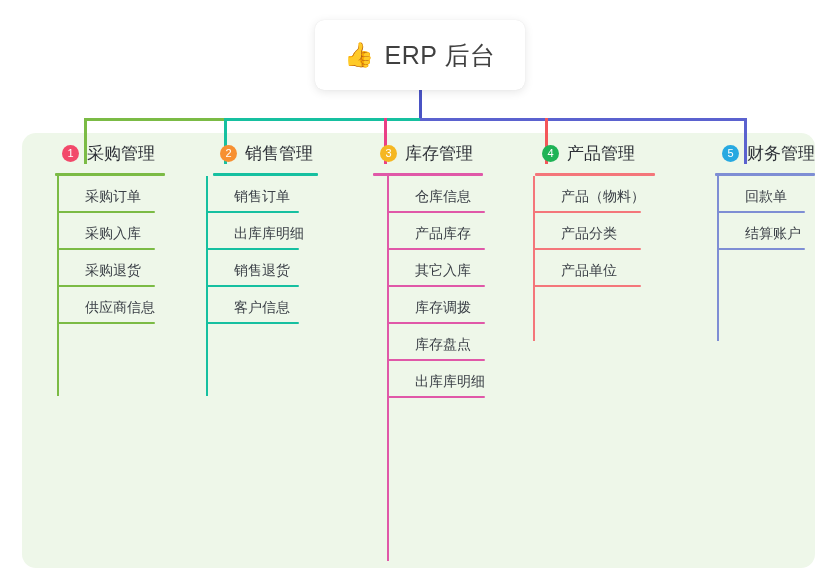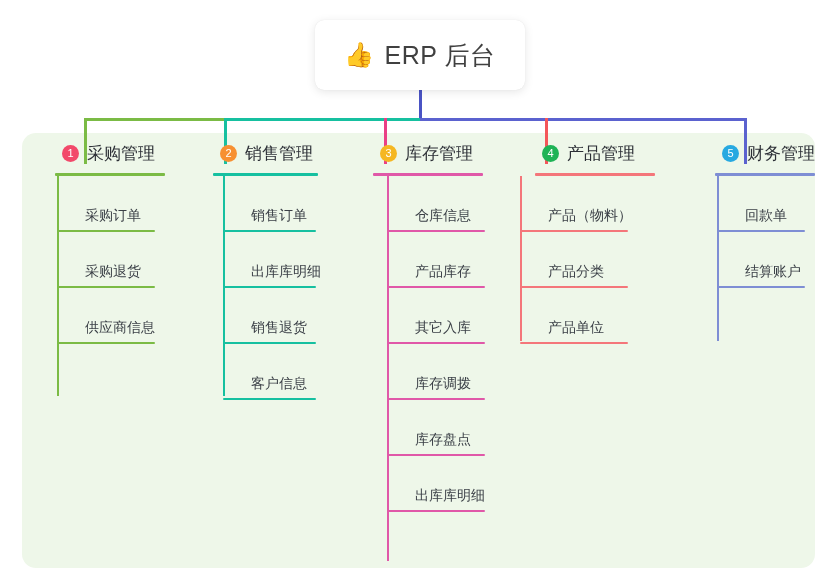--- a/index.html
+++ b/index.html
@@ -105,21 +105,21 @@
     margin-top: 0;
   }
   .leaf-spine {
     position: absolute;
     left: 0px;
     top: 0;
     width: 2px;
   }
   .leaf {
     position: relative;
-    height: 56px;
+    height: 37px;
     box-sizing: border-box;
   }
   .leaf-label {
     position: absolute;
     left: 28px;
     bottom: 7px;
     font-size: 14px;
     color: #3a3f46;
     white-space: nowrap;
   }
@@ -163,36 +163,40 @@
         <span class="col-title">采购管理</span>
       </div>
       <div class="head-rule" style="background: rgb(123, 187, 69); width: 110px; margin-left: 15px;"></div>
       <div class="leaf-list" style="margin-left: 17px;">
         <div class="leaf-spine" style="background: rgb(123, 187, 69); height: 220px;"></div>
         <div class="leaf">
           <span class="leaf-label">采购订单</span>
           <div class="leaf-rule" style="background: rgb(123, 187, 69); width: 98px;"></div>
         </div>
         <div class="leaf">
+          <span class="leaf-label">采购入库</span>
+          <div class="leaf-rule" style="background: rgb(123, 187, 69); width: 98px;"></div>
+        </div>
+        <div class="leaf">
           <span class="leaf-label">采购退货</span>
           <div class="leaf-rule" style="background: rgb(123, 187, 69); width: 98px;"></div>
         </div>
         <div class="leaf">
           <span class="leaf-label">供应商信息</span>
           <div class="leaf-rule" style="background: rgb(123, 187, 69); width: 98px;"></div>
         </div>
       </div>
     </div>
     <div class="column" style="left: 198px; width: 145px;">
       <div class="col-head">
         <span class="badge" style="background: rgb(247, 144, 50);">2</span>
         <span class="col-title">销售管理</span>
       </div>
       <div class="head-rule" style="background: rgb(22, 192, 160); width: 105px; margin-left: 15px;"></div>
-      <div class="leaf-list" style="margin-left: 25px;">
+      <div class="leaf-list" style="margin-left: 8px;">
         <div class="leaf-spine" style="background: rgb(22, 192, 160); height: 220px;"></div>
         <div class="leaf">
           <span class="leaf-label">销售订单</span>
           <div class="leaf-rule" style="background: rgb(22, 192, 160); width: 93px;"></div>
         </div>
         <div class="leaf">
           <span class="leaf-label">出库库明细</span>
           <div class="leaf-rule" style="background: rgb(22, 192, 160); width: 93px;"></div>
         </div>
         <div class="leaf">
@@ -238,21 +242,21 @@
           <div class="leaf-rule" style="background: rgb(224, 88, 168); width: 98px;"></div>
         </div>
       </div>
     </div>
     <div class="column" style="left: 520px; width: 160px;">
       <div class="col-head">
         <span class="badge" style="background: rgb(30, 179, 86);">4</span>
         <span class="col-title">产品管理</span>
       </div>
       <div class="head-rule" style="background: rgb(244, 118, 122); width: 120px; margin-left: 15px;"></div>
-      <div class="leaf-list" style="margin-left: 0;">
+      <div class="leaf-list" style="margin-left: 13px;">
         <div class="leaf-spine" style="background: rgb(244, 118, 122); height: 165px;"></div>
         <div class="leaf">
           <span class="leaf-label">产品（物料）</span>
           <div class="leaf-rule" style="background: rgb(244, 118, 122); width: 108px;"></div>
         </div>
         <div class="leaf">
           <span class="leaf-label">产品分类</span>
           <div class="leaf-rule" style="background: rgb(244, 118, 122); width: 108px;"></div>
         </div>
         <div class="leaf">

